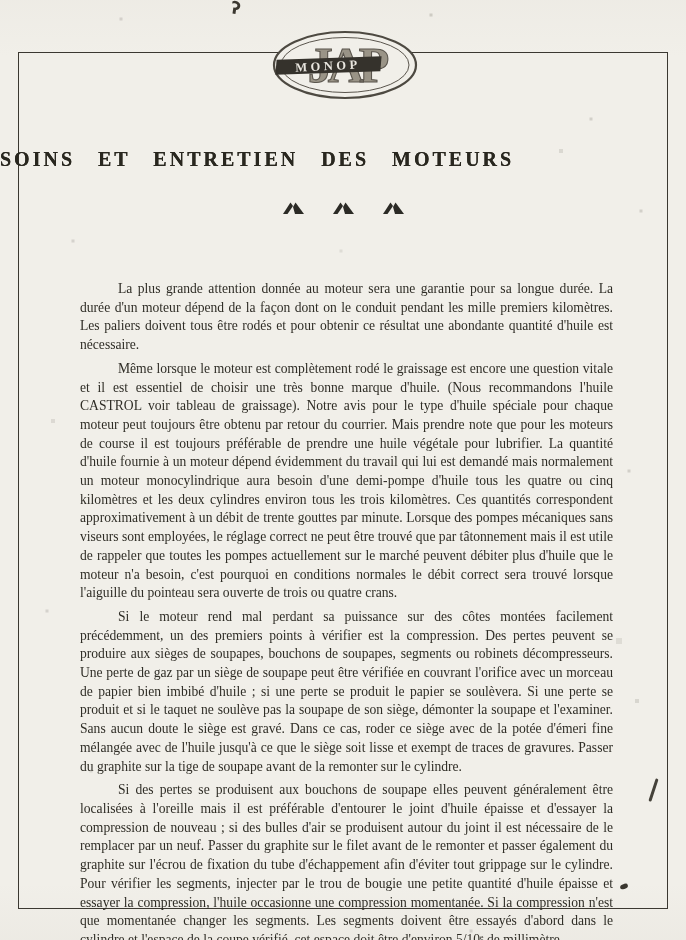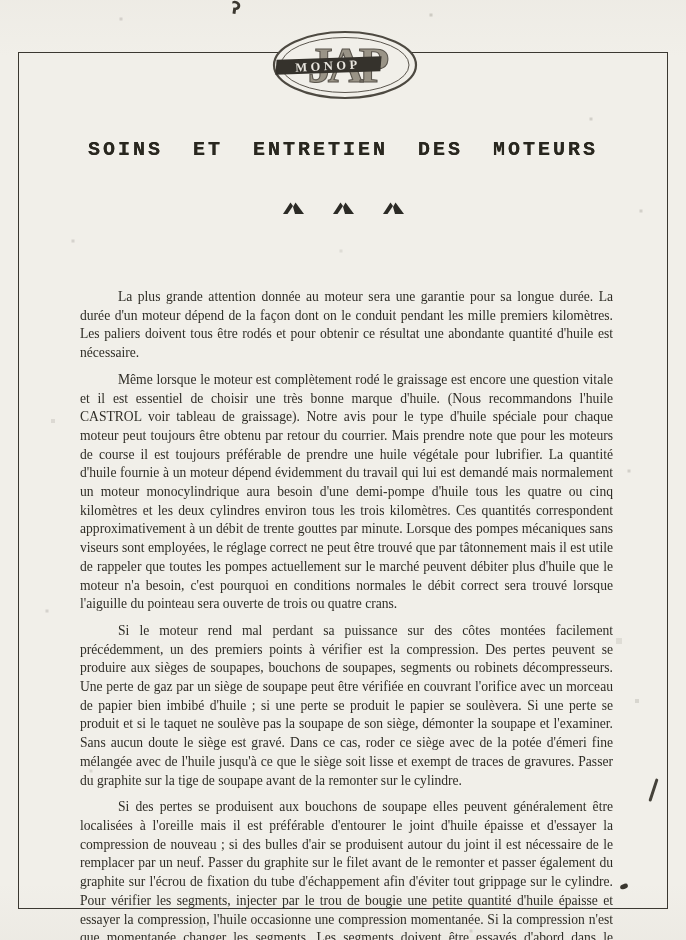--- a/index.html
+++ b/index.html
@@ -41,30 +41,29 @@
   .logo-wrap {
     position: absolute;
     left: 270px;
     top: 26px;
     width: 150px;
     height: 78px;
   }
   .title {
     position: absolute;
     left: 0;
-    top: 138px;
+    top: 148px;
     width: 100%;
-    text-align: center;
+    text-align: left;
     font-size: 20px;
     font-weight: bold;
     letter-spacing: 3px;
     word-spacing: 15px;
     color: #29271f;
     text-shadow: 0 0 0.5px #29271f;
-    font-family: Liberation Mono, monospace;
   }
   .ornaments {
     position: absolute;
     left: 0;
     top: 201px;
     width: 100%;
     display: flex;
     justify-content: center;
     gap: 26px;
   }
@@ -72,21 +71,21 @@
     position: absolute;
     left: 80px;
     top: 280px;
     width: 533px;
     color: #2f2d26;
     font-size: 13.6px;
     line-height: 18.7px;
     text-align: justify;
   }
   .body-text p {
-    margin: 8px 0 5px 0;
+    margin: 0 0 5px 0;
     text-indent: 38px;
   }
   .ink-stroke {
     position: absolute;
     left: 652px;
     top: 778px;
     width: 2.5px;
     height: 24px;
     background: #45423a;
     transform: rotate(18deg);

